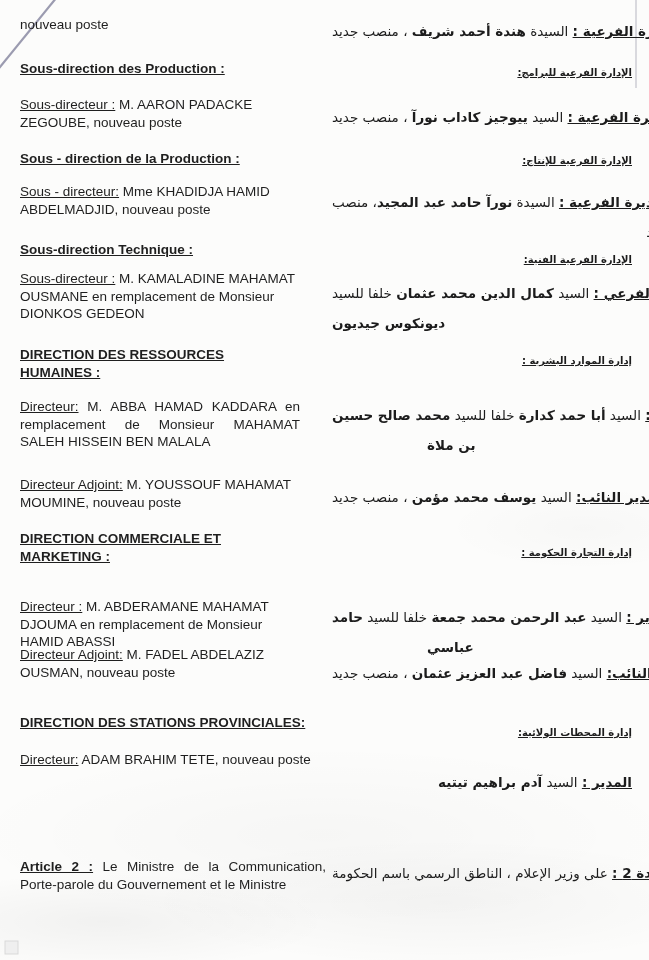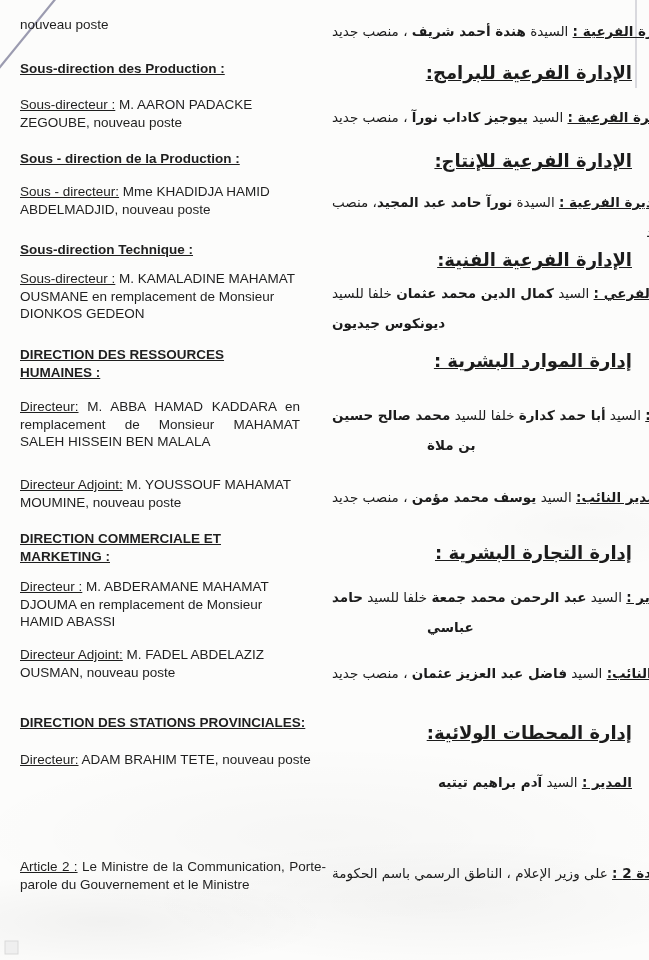--- a/index.html
+++ b/index.html
@@ -18,38 +18,38 @@
   .row{position:absolute;left:0;right:0;display:flex;}
   .fr{box-sizing:border-box;flex:0 0 332px;width:332px;padding-left:20px;}
   .ar{
     box-sizing:border-box;flex:1;padding-right:17px;
     direction:rtl;text-align:right;
     font-family:"DejaVu Sans",sans-serif;
   }
   .fr p{margin:0;width:280px;font-size:13.5px;line-height:17.5px;color:#1f1f1f;}
   .fr .hd{font-weight:bold;text-decoration:underline;line-height:18px;}
   .fr .lbl{text-decoration:underline;}
-  .b{font-weight:normal;}
+  .b{font-weight:bold;}
   .justify{text-align:justify;}
   .hd-narrow{max-width:232px;}
   .nowrap{white-space:nowrap;width:auto !important;}
   .w306{width:306px !important;}
   .ar p{margin:0;font-size:13.5px;line-height:30px;color:#1c1c1c;}
-  .ar .hd{font-weight:bold;text-decoration:underline;font-size:18px;line-height:22px;white-space:nowrap;}
+  .ar .hd{font-weight:bold;text-decoration:underline;font-size:10px;line-height:22px;white-space:nowrap;}
   .ar .lbl{font-weight:bold;text-decoration:underline;}
   .ar b{font-weight:bold;}
   .l1{white-space:nowrap;}
   .l2{display:block;white-space:nowrap;}
   .l2-left{text-align:left;}
   .l2-mid{text-align:left;padding-left:95px;}
   .l2-right{text-align:right;}
   
   .r0{top:16px}.r1{top:60px}.r2{top:96px}.r3{top:150px}.r4{top:183px}
   .r5{top:241px}.r6{top:270px}.r7{top:346px}.r8{top:398px}.r9{top:476px}
-  .r10{top:530px}.r11{top:578px}.r12{top:646px}.r13{top:714px}.r14{top:751px}.r15{top:858px}
+  .r10{top:530px}.r11{top:598px}.r12{top:646px}.r13{top:714px}.r14{top:751px}.r15{top:858px}
   
   .r1 .ar{padding-top:2px}.r2 .ar{padding-top:6px}.r4 .ar{padding-top:4px}
   .r5 .ar{padding-top:8px}.r6 .ar{padding-top:8px}.r7 .ar{padding-top:4px}
   .r8 .ar{padding-top:2px}.r9 .ar{padding-top:6px}.r10 .ar{padding-top:12px}
   .r11 .ar{padding-top:4px}.r12 .ar{padding-top:12px}.r13 .ar{padding-top:8px}
   .r14 .ar{padding-top:16px}.r15 .ar{padding-right:9px}
 </style>
 </head>
 <body>
 
@@ -149,21 +149,21 @@
     <div class="ar">
       <p><span class="l1"><span class="lbl">المدير النائب:</span><span> السيد </span><b>يوسف محمد مؤمن</b><span> ، منصب جديد</span></span></p>
     </div>
   </div>
 
   <div class="row r10">
     <div class="fr">
         <p class="hd hd-narrow">DIRECTION COMMERCIALE ET MARKETING :</p>
       </div>
     <div class="ar">
-        <p class="hd">إدارة التجارة البشرية :</p>
+        <p class="hd">إدارة التجارة الحكومة :</p>
       </div>
   </div>
 
   <div class="row r11">
     <div class="fr">
       <p><span class="lbl">Directeur :</span><span> M. ABDERAMANE MAHAMAT DJOUMA en remplacement de Monsieur HAMID ABASSI</span></p>
     </div>
     <div class="ar">
       <p><span class="l1"><span class="lbl">المدير :</span><span> السيد </span><b>عبد الرحمن محمد جمعة</b><span> خلفا للسيد </span><b>حامد</b></span><span class="l2 l2-mid"><b>عباسي</b></span></p>
     </div>

